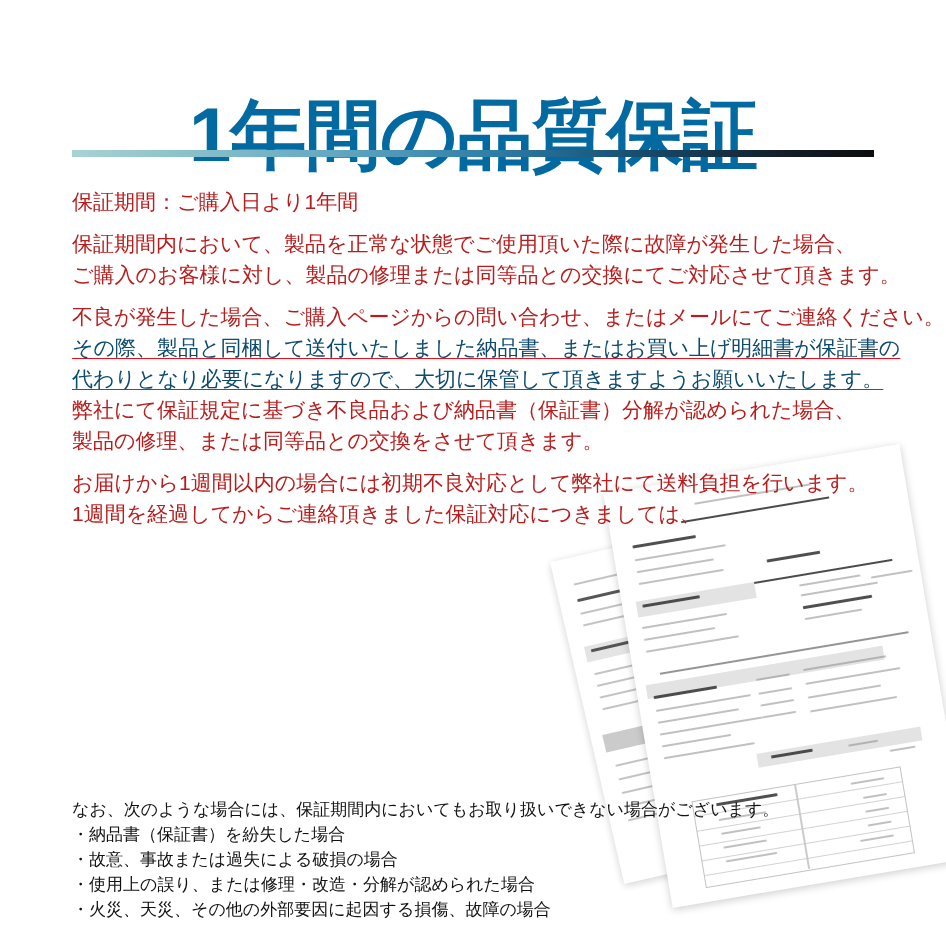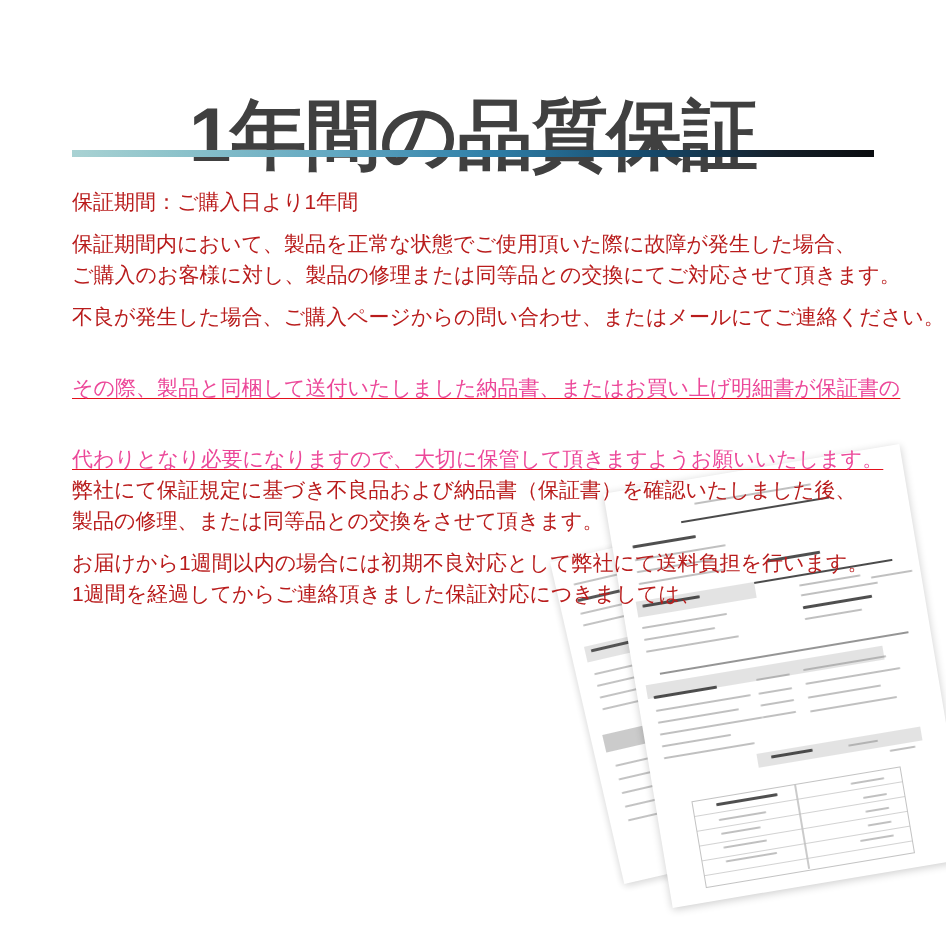--- a/index.html
+++ b/index.html
@@ -33,21 +33,21 @@
     width: 946px;
     text-align: center;
   }
   .page-title {
     display: inline-block;
     font-family: "Liberation Sans", "DejaVu Sans", sans-serif;
     font-size: 76px;
     font-weight: 700;
     letter-spacing: -1px;
     line-height: 1;
-    color: #404040;
+    color: #0369a1;
     white-space: nowrap;
   }
 
   
   .divider {
     position: absolute;
     left: 72px;
     top: 150px;
     width: 802px;
     height: 7px;
@@ -135,26 +135,25 @@
     font-size: 21px;
     line-height: 31px;
     color: #b91c1c;
     margin: 0;
     white-space: nowrap;
   }
   .para.gap-lg { margin-top: 11px; }
   .para.gap-sm { margin-top: 0; }
 
   .para.alert {
-    color: #ec4899;
+    color: #0c4a6e;
     text-decoration: underline;
     text-decoration-color: #e3101b;
     text-underline-offset: 3px;
     text-decoration-thickness: 1px;
-    margin-top: 40px;
   }
 
   
   .exclusions {
     position: absolute;
     left: 72px;
     top: 797px;
     width: 830px;
   }
   .exclusions .lead {
@@ -287,21 +286,30 @@
     <p class="para">保証期間：ご購入日より1年間</p>
 
     <p class="para gap-lg">保証期間内において、製品を正常な状態でご使用頂いた際に故障が発生した場合、</p>
     <p class="para gap-sm">ご購入のお客様に対し、製品の修理または同等品との交換にてご対応させて頂きます。</p>
 
     <p class="para gap-lg">不良が発生した場合、ご購入ページからの問い合わせ、またはメールにてご連絡ください。</p>
 
     <p class="para gap-sm alert">その際、製品と同梱して送付いたしました納品書、またはお買い上げ明細書が保証書の</p>
     <p class="para gap-sm alert">代わりとなり必要になりますので、大切に保管して頂きますようお願いいたします。</p>
 
-    <p class="para gap-sm">弊社にて保証規定に基づき不良品および納品書（保証書）を確認いたしました後、</p>
+    <p class="para gap-sm">弊社にて保証規定に基づき不良品および納品書（保証書）分解が認められた場合、</p>
     <p class="para gap-sm">製品の修理、または同等品との交換をさせて頂きます。</p>
 
     <p class="para gap-lg">お届けから1週間以内の場合には初期不良対応として弊社にて送料負担を行います。</p>
     <p class="para gap-sm">1週間を経過してからご連絡頂きました保証対応につきましては、</p>
   </div>
 
+  <div class="exclusions">
+    <p class="lead">なお、次のような場合には、保証期間内においてもお取り扱いできない場合がございます。</p>
+    <ul>
+      <li>・納品書（保証書）を紛失した場合</li>
+      <li>・故意、事故または過失による破損の場合</li>
+      <li>・使用上の誤り、または修理・改造・分解が認められた場合</li>
+      <li>・火災、天災、その他の外部要因に起因する損傷、故障の場合</li>
+    </ul>
+  </div>
 
 </div>
 
 </body></html>

